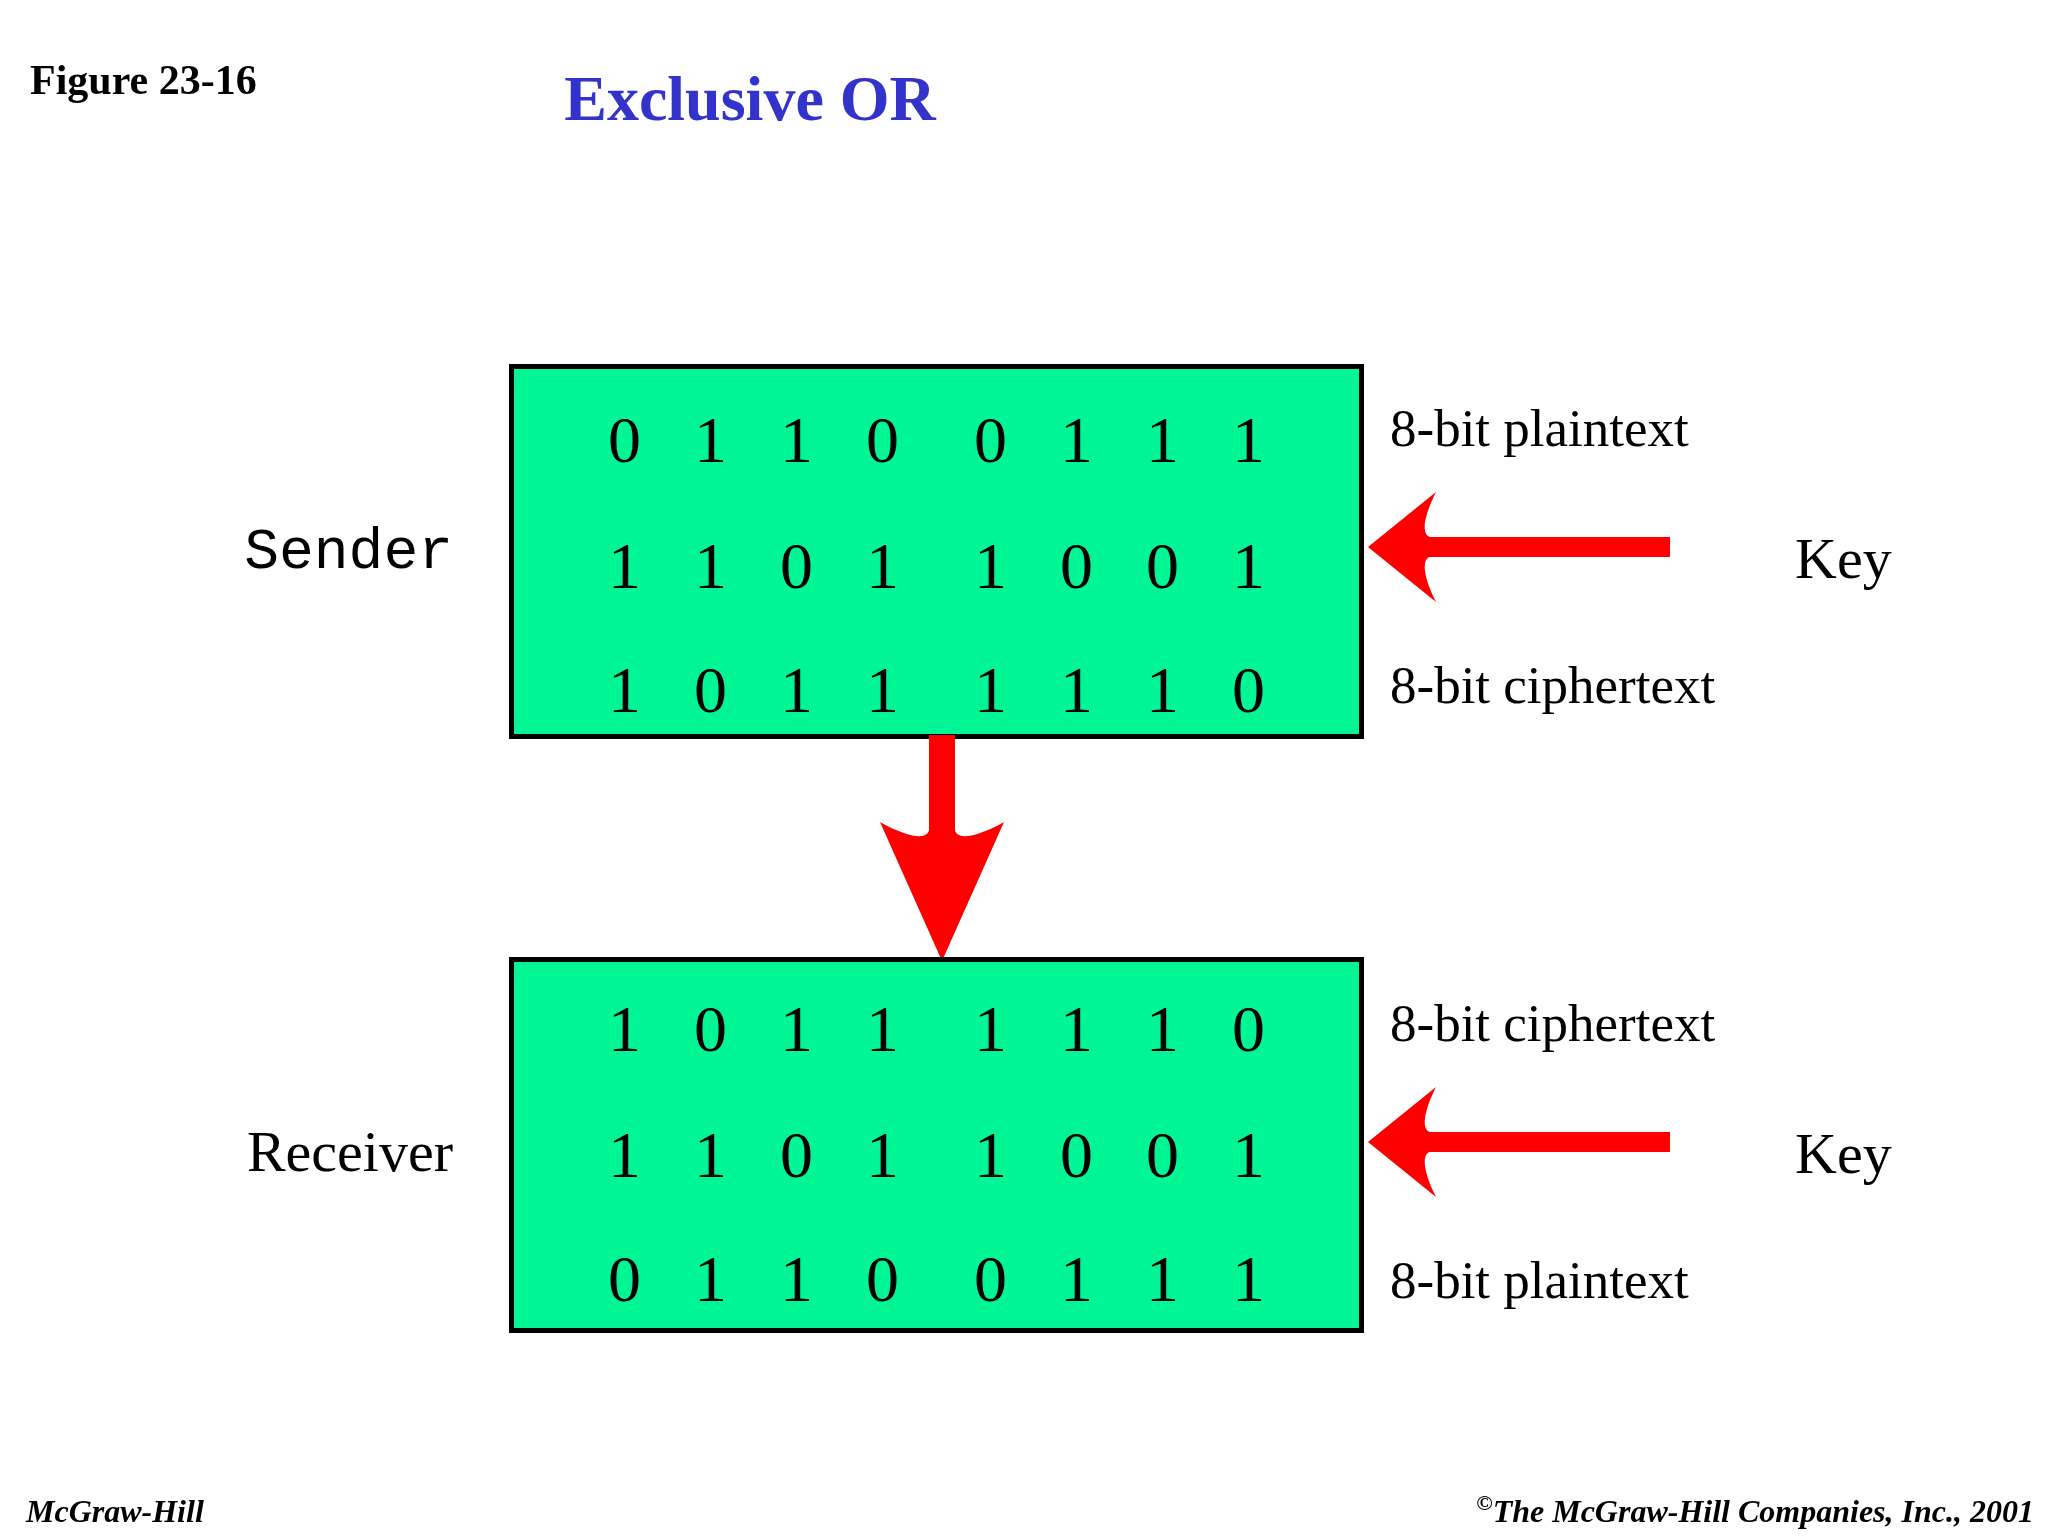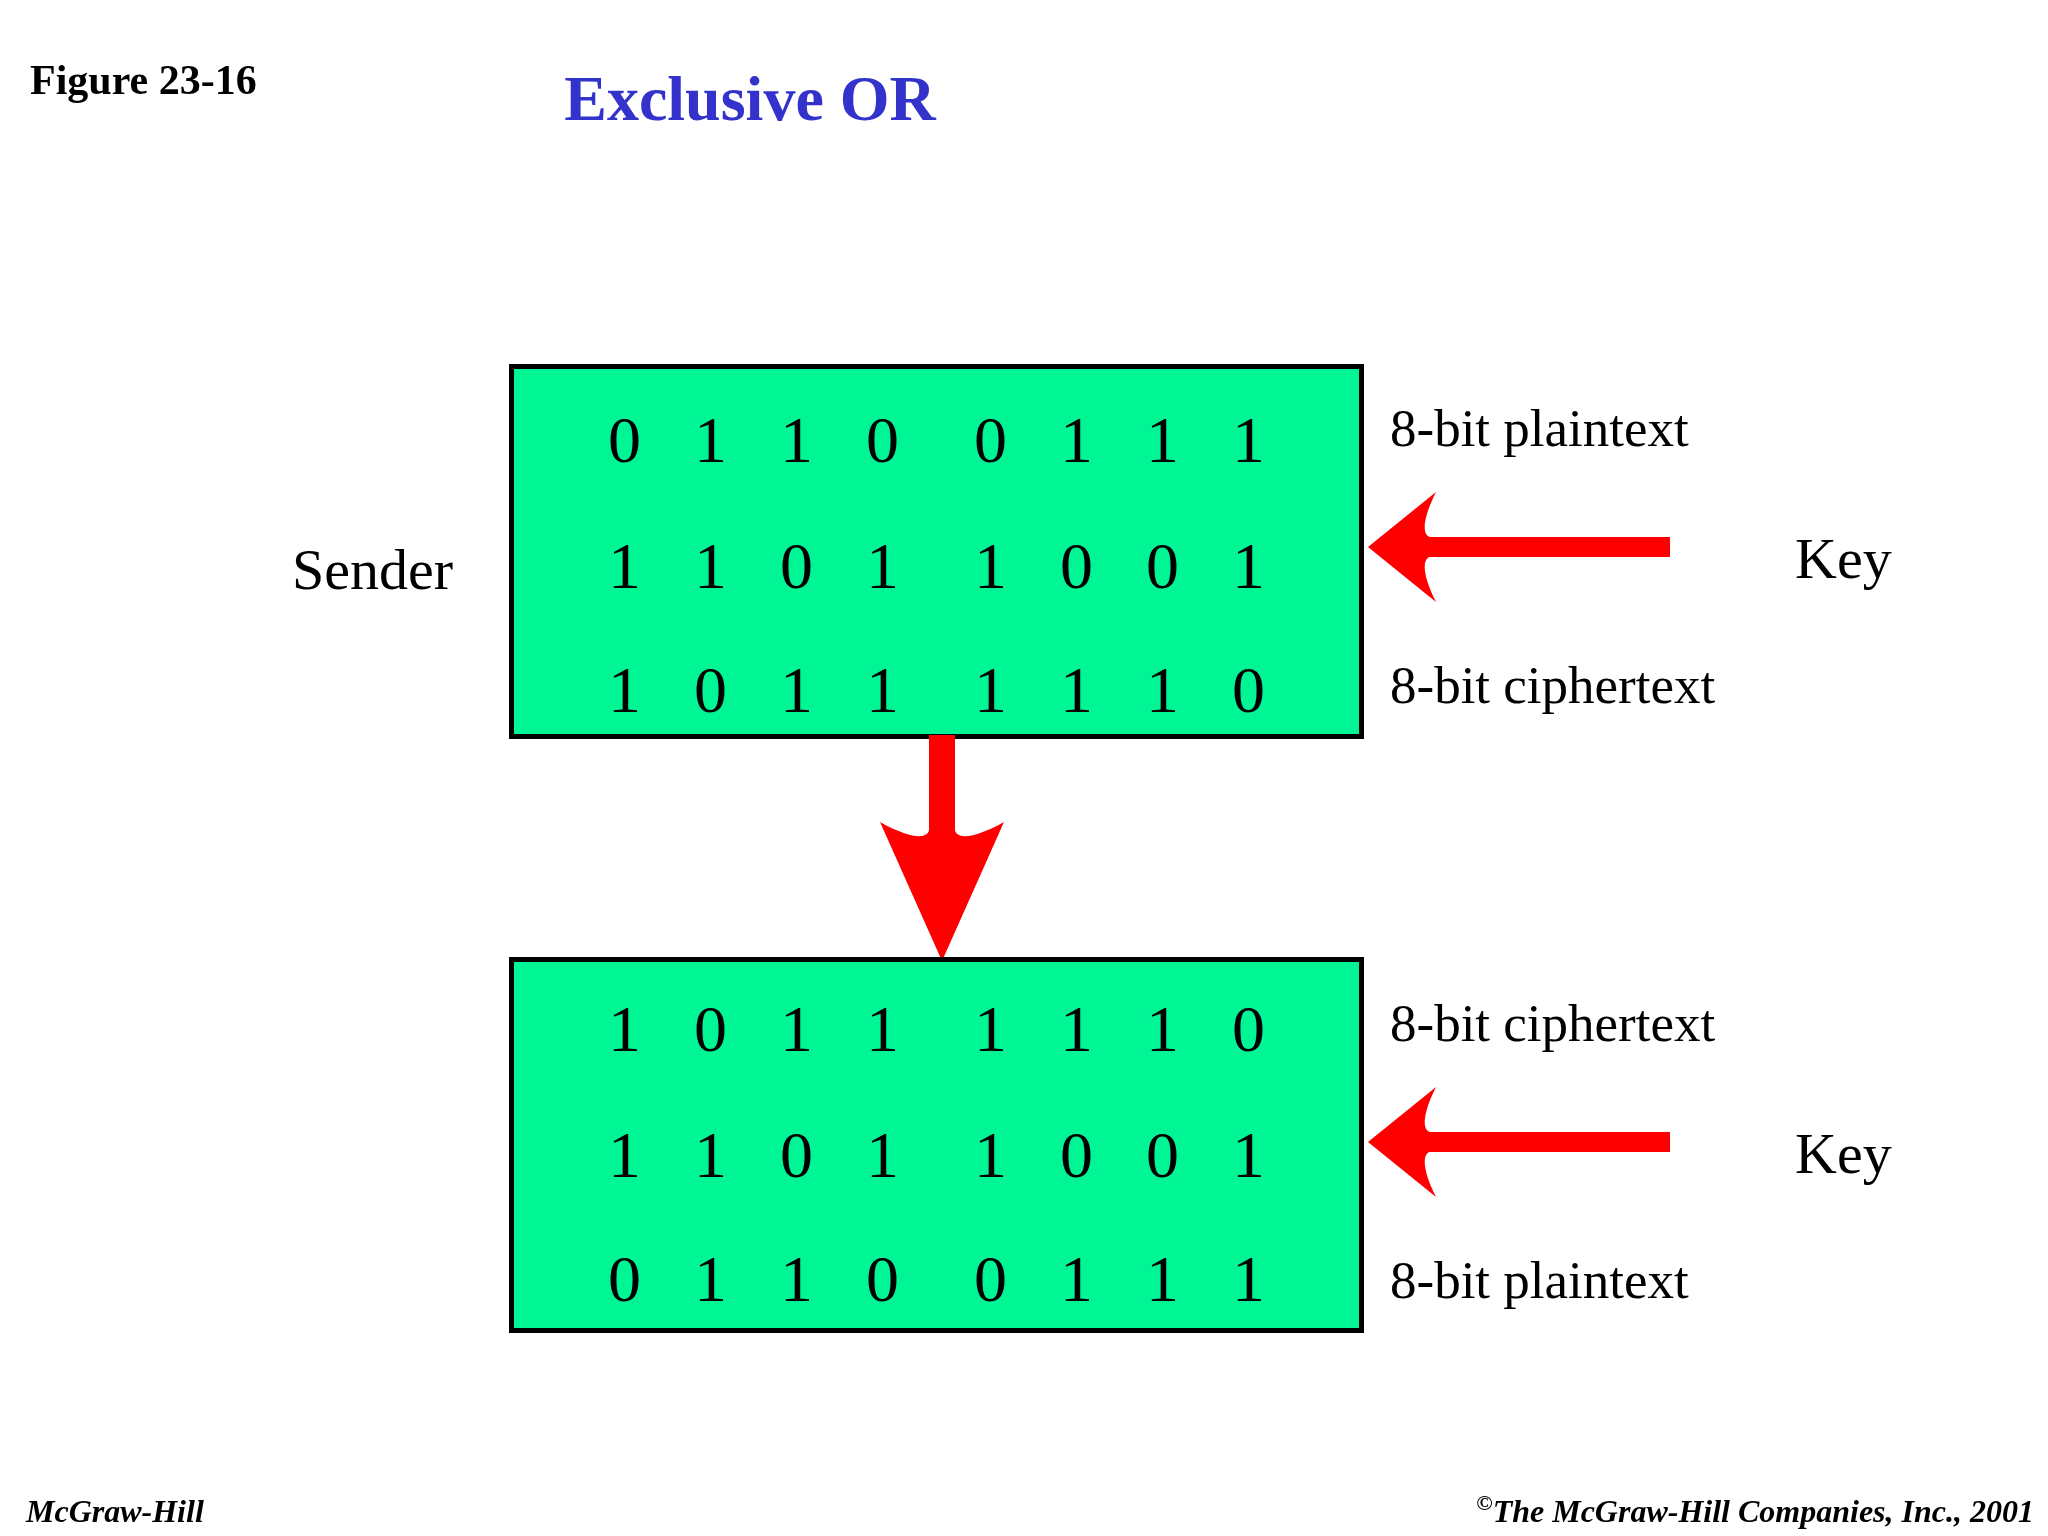--- a/index.html
+++ b/index.html
@@ -104,21 +104,21 @@
 
   
   .role-label {
     position: absolute;
     font-family: "Liberation Serif", "DejaVu Serif", serif;
     font-size: 58px;
     color: #000000;
     white-space: nowrap;
     text-align: right;
   }
-  #sender-label   { right: 1595px; top: 536px; }
+  #sender-label   { right: 1595px; top: 520px; font-family: Liberation Mono, monospace; }
   #receiver-label { right: 1595px; top: 1118px; }
 
   
   .side-label {
     position: absolute;
     left: 1390px;
     font-family: "Liberation Serif", "DejaVu Serif", serif;
     font-size: 53px;
     color: #000000;
     white-space: nowrap;
@@ -215,20 +215,21 @@
   <svg id="sender-key-arrow" class="arrow" viewBox="0 0 302 114">
     <path d="M 0,57 L 68,2 C 52,34 56,46 62,47 L 302,47 L 302,67 L 62,67 C 56,68 52,80 68,112 Z" fill="#ff0000"></path>
   </svg>
 
   <div id="sender-key-label" class="key-label">Key</div>
 
   <svg id="flow-arrow" class="arrow" viewBox="0 0 124 226">
     <path d="M 62,226 L 0,87 C 36,107 48,102 49,95 L 49,0 L 75,0 L 75,95 C 76,102 88,107 124,87 Z" fill="#ff0000"></path>
   </svg>
 
+  <div id="receiver-label" class="role-label">Receiver</div>
 
   <div id="receiver-box" class="bit-box">
 
     <div class="bit-row r0">
       <span class="bit">1</span>
       <span class="bit">0</span>
       <span class="bit">1</span>
       <span class="bit">1</span>
       <span class="bit gap">1</span>
       <span class="bit">1</span>

